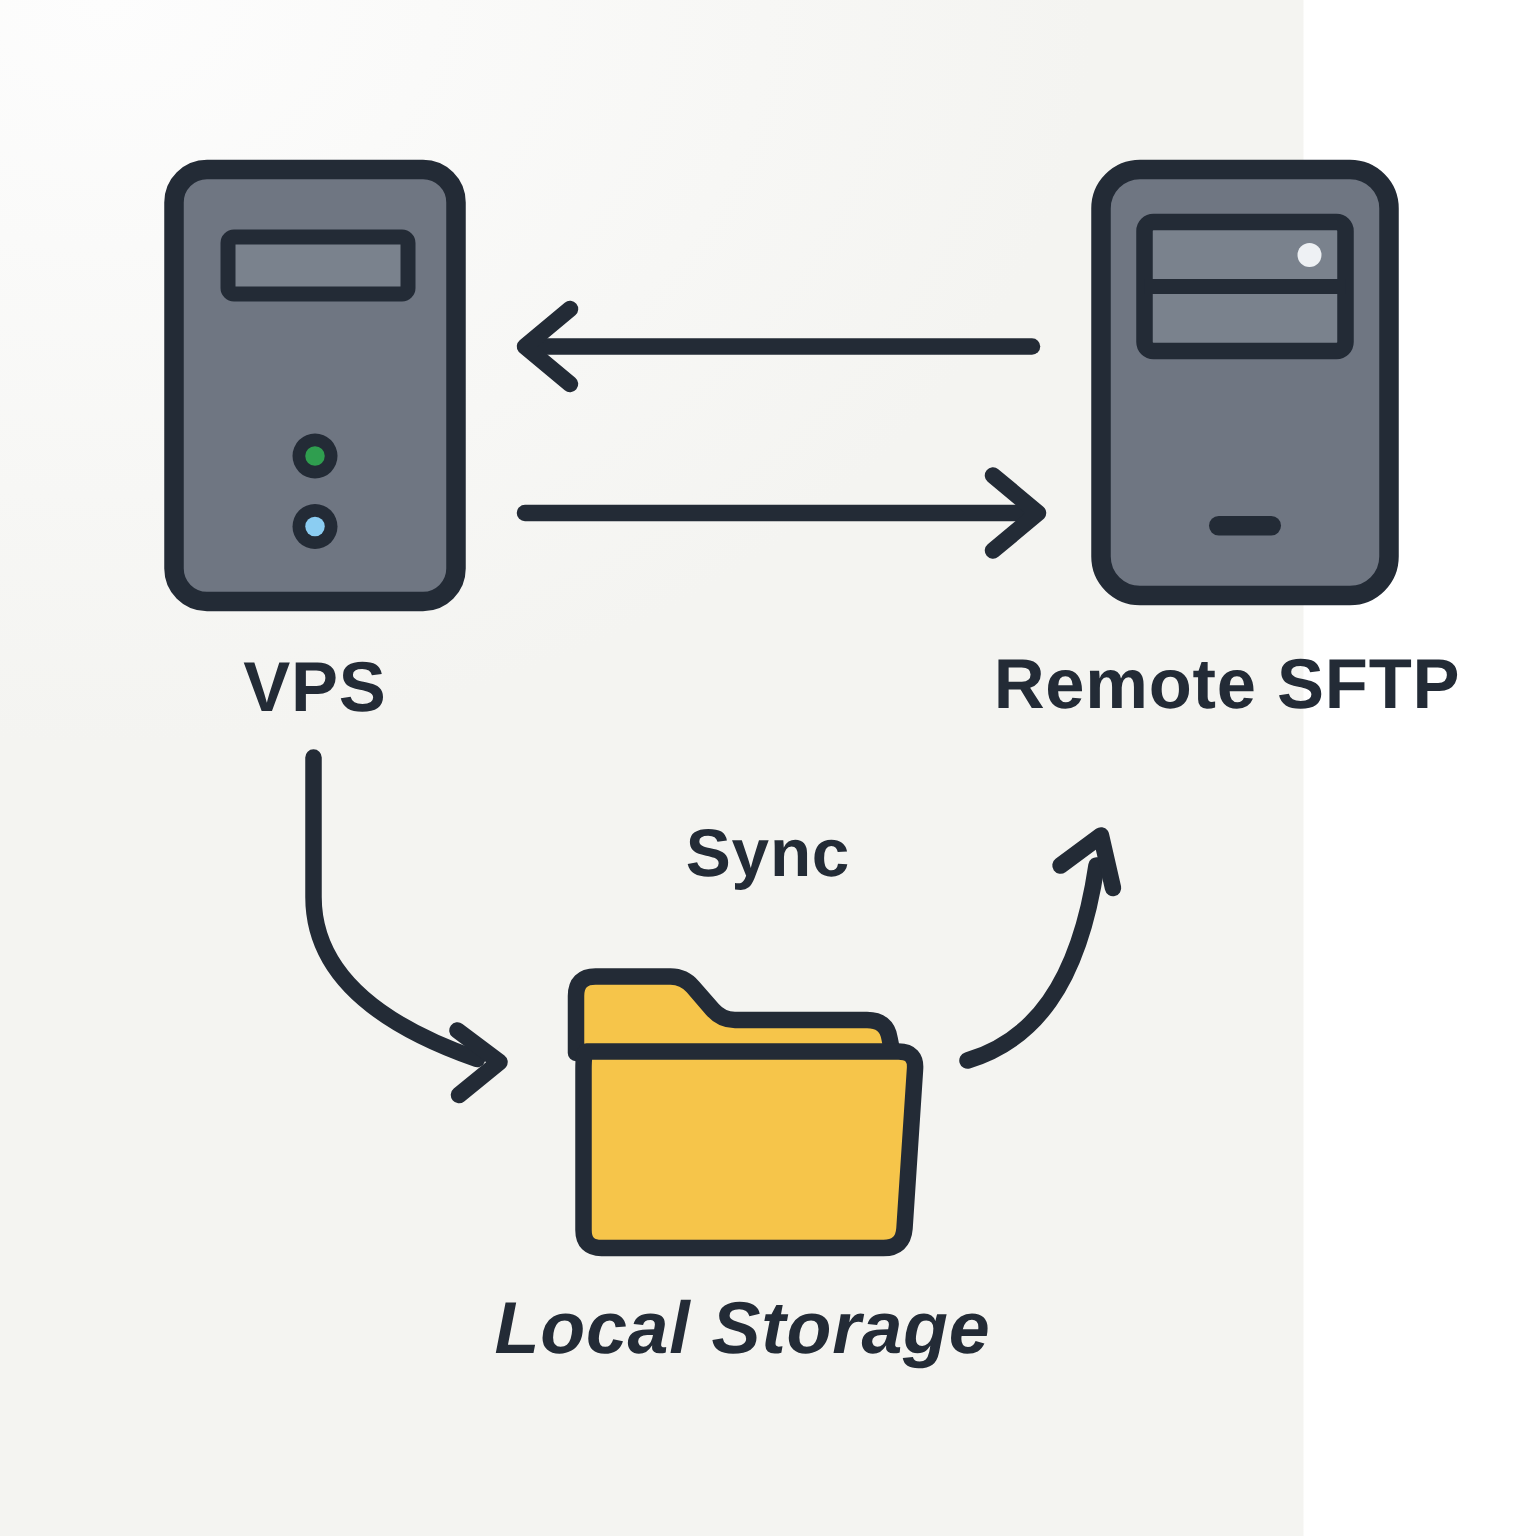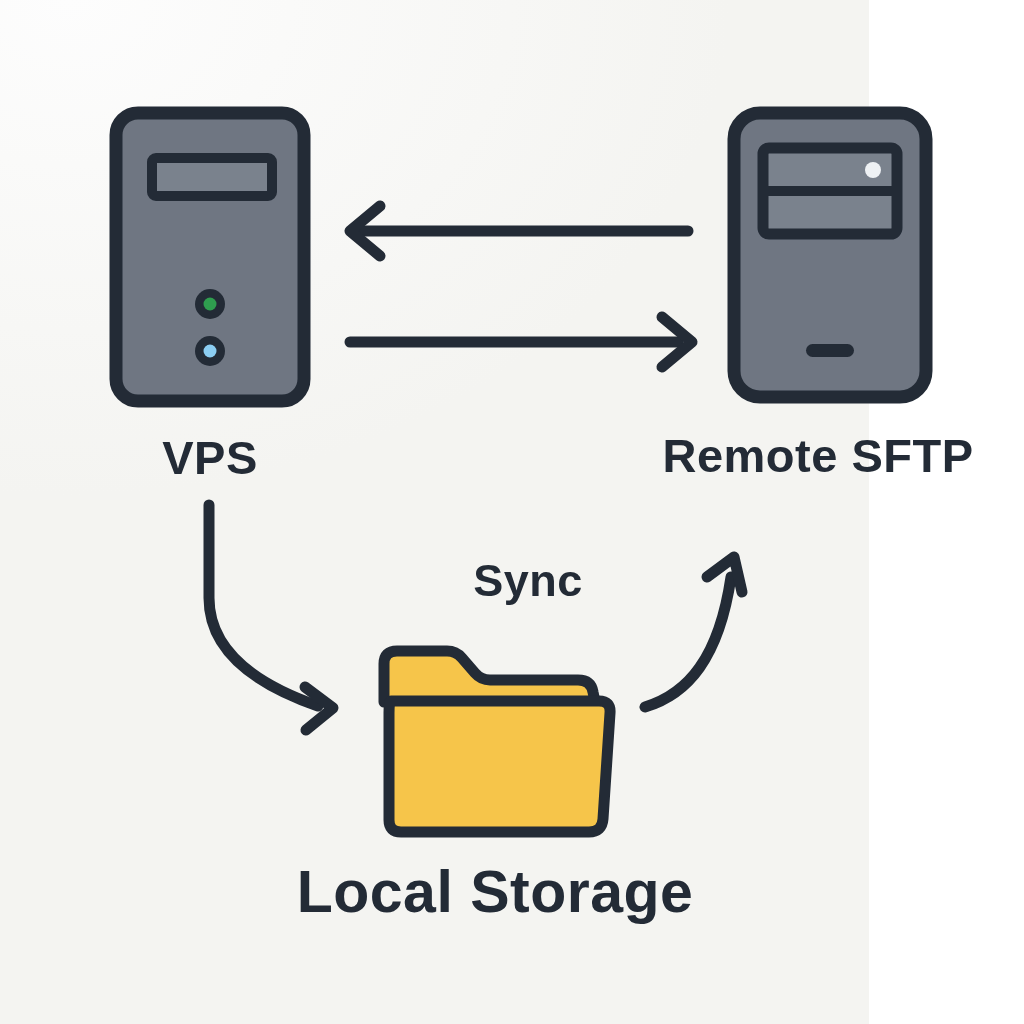--- a/index.html
+++ b/index.html
@@ -39,22 +39,22 @@
   .label {
     position: absolute;
     font-weight: 700;
     color: var(--text);
     text-align: center;
     letter-spacing: 0.5px;
     white-space: nowrap;
   }
   .label-vps    { left: 110px; top: 430px; width: 200px; font-size: 47px; }
   .label-remote { left: 628px; top: 428px; width: 380px; font-size: 47px; line-height: 55px; }
-  .label-sync   { left: 428px; top: 543px; width: 200px; font-size: 45px; margin-top: 12px; }
-  .label-storage{ left: 285px; top: 858px; width: 420px; font-size: 59px; }
+  .label-sync   { left: 412px; top: 543px; width: 200px; font-size: 45px; }
+  .label-storage{ left: 285px; top: 858px; width: 420px; font-size: 49px; font-style: italic; }
 </style>
 </head>
 <body>
 
 <div class="canvas">
 
   <svg class="diagram-svg" viewBox="0 0 1024 1024">
 
     <g>
       <rect class="server-body" x="116" y="113" width="188" height="288" rx="22"></rect>

